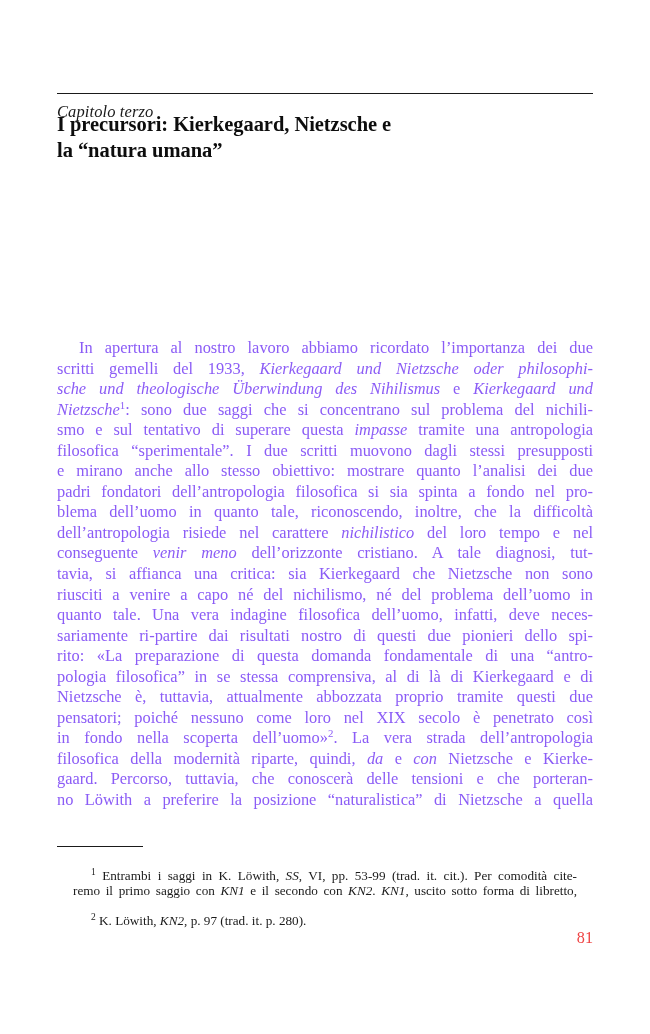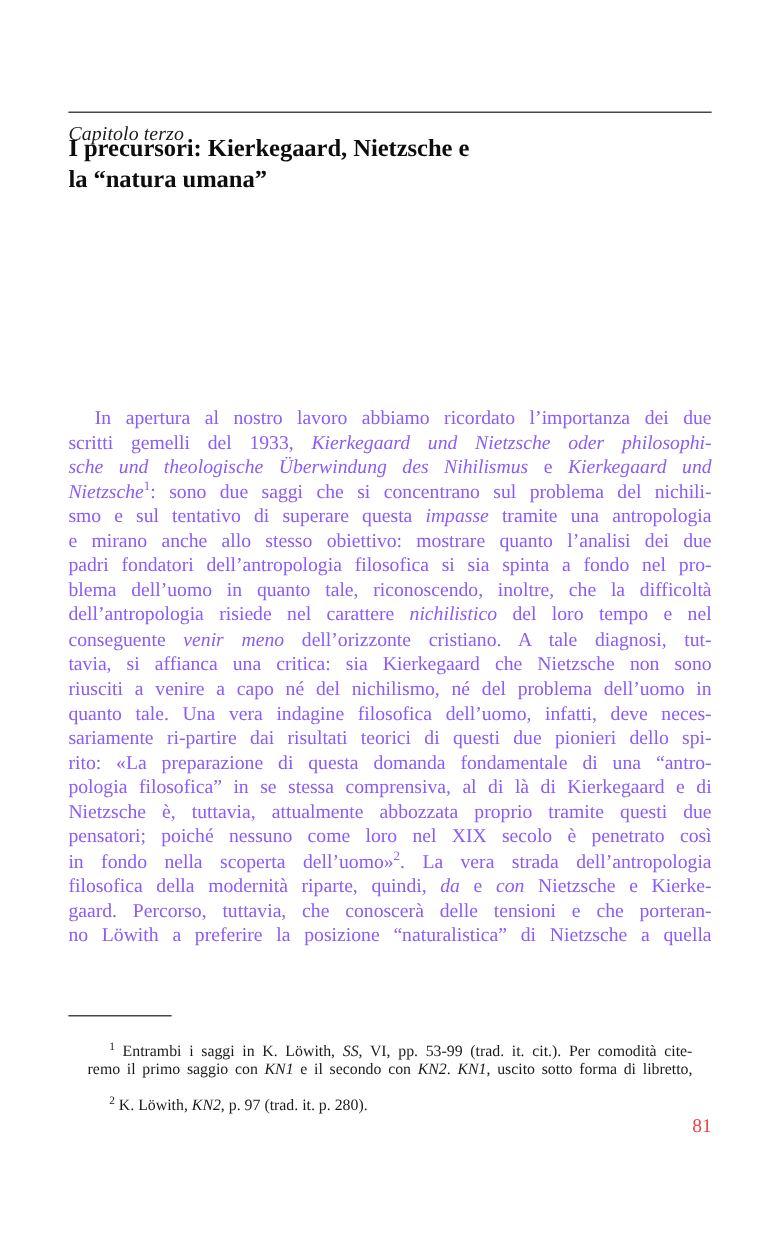--- a/index.html
+++ b/index.html
@@ -161,29 +161,30 @@
     <span class="tline">la “natura umana”</span>
   </h1>
 
   <div class="body-block">
     <p>
       <span class="ln just indent">In apertura al nostro lavoro abbiamo ricordato l’importanza dei due</span>
       <span class="ln just">scritti gemelli del 1933, <i>Kierkegaard und Nietzsche oder philosophi-</i></span>
       <span class="ln just"><i>sche und theologische Überwindung des Nihilismus</i> e <i>Kierkegaard und</i></span>
       <span class="ln just"><i>Nietzsche</i><sup>1</sup>: sono due saggi che si concentrano sul problema del nichili-</span>
       <span class="ln just">smo e sul tentativo di superare questa <i>impasse</i> tramite una antropologia</span>
+      <span class="ln just">filosofica “sperimentale”. I due scritti muovono dagli stessi presupposti</span>
       <span class="ln just">e mirano anche allo stesso obiettivo: mostrare quanto l’analisi dei due</span>
       <span class="ln just">padri fondatori dell’antropologia filosofica si sia spinta a fondo nel pro-</span>
       <span class="ln just">blema dell’uomo in quanto tale, riconoscendo, inoltre, che la difficoltà</span>
       <span class="ln just">dell’antropologia risiede nel carattere <i>nichilistico</i> del loro tempo e nel</span>
       <span class="ln just">conseguente <i>venir meno</i> dell’orizzonte cristiano. A tale diagnosi, tut-</span>
       <span class="ln just">tavia, si affianca una critica: sia Kierkegaard che Nietzsche non sono</span>
       <span class="ln just">riusciti a venire a capo né del nichilismo, né del problema dell’uomo in</span>
       <span class="ln just">quanto tale. Una vera indagine filosofica dell’uomo, infatti, deve neces-</span>
-      <span class="ln just">sariamente ri-partire dai risultati teorici di questi due pionieri dello spi-</span>
+      <span class="ln just">sariamente ri-partire dai risultati nostro di questi due pionieri dello spi-</span>
       <span class="ln just">rito: «La preparazione di questa domanda fondamentale di una “antro-</span>
       <span class="ln just">pologia filosofica” in se stessa comprensiva, al di là di Kierkegaard e di</span>
       <span class="ln just">Nietzsche è, tuttavia, attualmente abbozzata proprio tramite questi due</span>
       <span class="ln just">pensatori; poiché nessuno come loro nel XIX secolo è penetrato così</span>
       <span class="ln just">in fondo nella scoperta dell’uomo»<sup>2</sup>. La vera strada dell’antropologia</span>
       <span class="ln just">filosofica della modernità riparte, quindi, <i>da</i> e <i>con</i> Nietzsche e Kierke-</span>
       <span class="ln just">gaard. Percorso, tuttavia, che conoscerà delle tensioni e che porteran-</span>
       <span class="ln just">no Löwith a preferire la posizione “naturalistica” di Nietzsche a quella</span>
     </p>
   </div>

